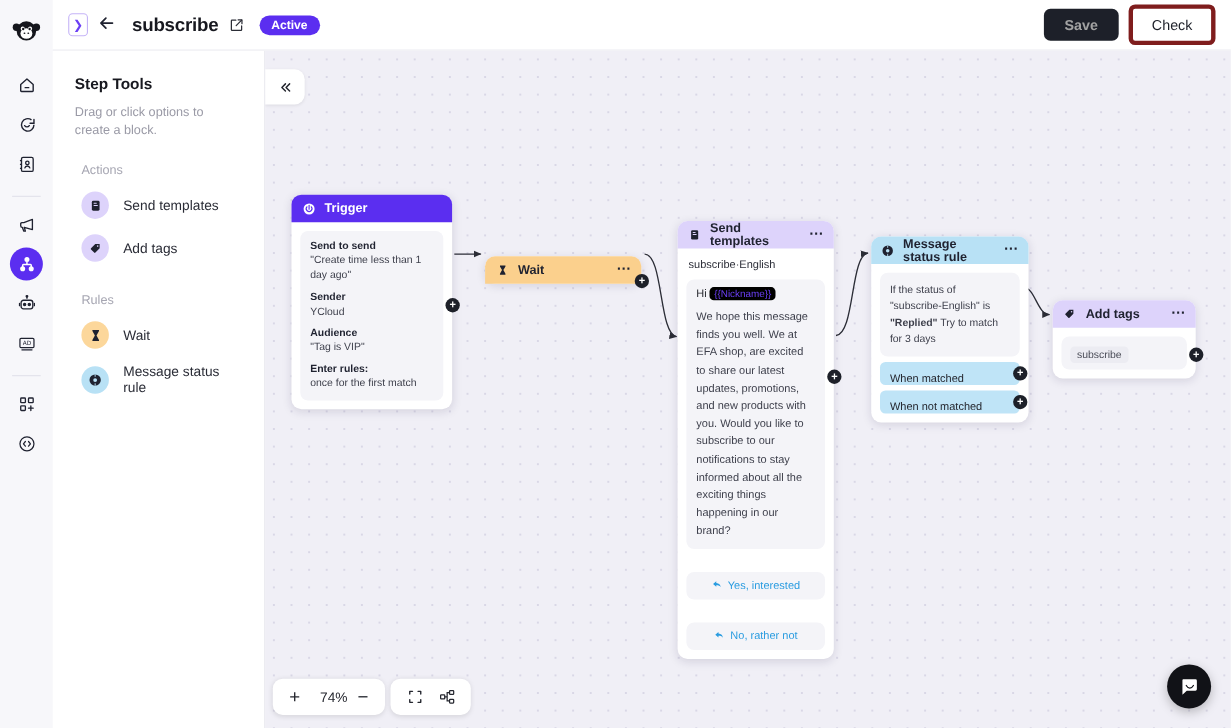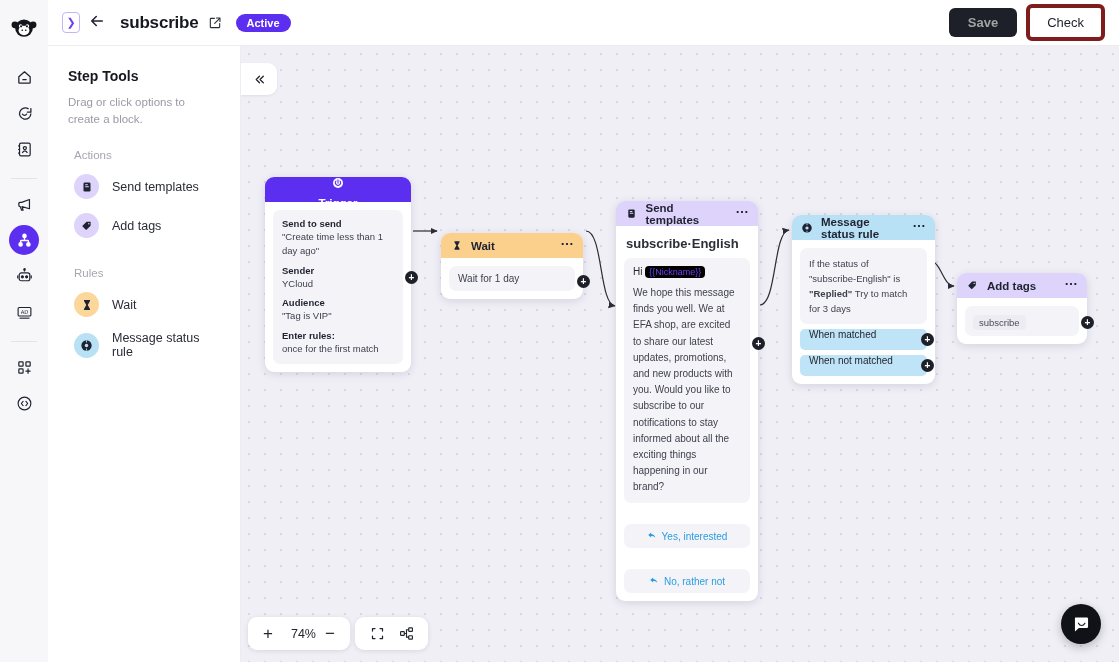--- a/index.html
+++ b/index.html
@@ -110,46 +110,46 @@
   .node-head .dots { margin-left: auto; font-size: 13px; letter-spacing: .5px; cursor: pointer; line-height: 0; padding-bottom:4px; }
   .hd-ic { width: 13px; height: 13px; display: flex; align-items: center; justify-content: center; }
   .node-body { padding: 8px; }
   .inner-card { background: #f4f4f8; border-radius: 7px; padding: 8px 9px; }
   .fld-label { font-size: 9.5px; font-weight: bold; color: #1f2230; margin-bottom: 1px; }
   .fld-val { font-size: 9.5px; color: #3d3f4b; line-height: 1.45; margin-bottom: 7px; }
   .fld-val:last-child { margin-bottom: 0; }
 
   
   #node-trigger { left: 24px; top: 131px; width: 146px; }
-  #node-trigger .node-head { background: #5b2ef0; color: #fff; flex-direction: column; }
+  #node-trigger .node-head { background: #5b2ef0; color: #fff; }
   #node-trigger .node-body { padding: 8px; }
 
   #node-wait { left: 200px; top: 187px; width: 142px; }
   #node-wait .node-head { background: #fbd08d; color: #1f2230; }
   .wait-row { background:#f4f4f8; border-radius:7px; padding:7px 9px; font-size:10px; color:#3d3f4b; }
 
   #node-send { left: 375px; top: 155px; width: 142px; }
   #node-send .node-head { background: #ddd3fb; color: #1f2230; }
-  .tmpl-name { font-size: 13px; color: #2c2e38; padding: 2px 2px 7px 2px; font-weight: bold; }
+  .tmpl-name { font-size: 10px; color: #2c2e38; padding: 2px 2px 7px 2px; }
   .bubble { background:#f4f4f8; border-radius:7px; padding: 8px 9px; }
   .bubble .greet { font-size: 10px; color: #26282f; }
   .chip-var { background:#000000; color:#6b3ff5; border-radius:4px; padding: 1px 4px; font-size: 9px; }
   .bubble p { font-size: 10px; color: #3d3f4b; line-height: 1.62; margin-top: 8px; }
   .reply-btn {
     margin-top: 21px; background:#f4f4f8; border-radius:7px; padding: 6px;
     text-align:center; font-size:10px; color:#2a9ce0; cursor:pointer;
     display:flex; align-items:center; justify-content:center; gap:5px;
   }
 
   #node-status { left: 551px; top: 169px; width: 143px; }
   #node-status .node-head { background: #b8e1f5; color: #1f2230; }
   .cond-card { background:#f4f4f8; border-radius:7px; padding: 8px 9px; font-size: 9.5px; color:#3d3f4b; line-height:1.58; }
   .branch {
     margin-top: 5px; background:#bfe4f7; border-radius: 5px; height: 21px;
-    display:flex; align-items:flex-start; padding: 0 9px; font-size:10px; color:#24262e;
+    display:flex; align-items:flex-end; padding: 0 9px; font-size:10px; color:#24262e;
     cursor: pointer; position: relative;
   }
 
   #node-addtags { left: 716px; top: 227px; width: 130px; }
   #node-addtags .node-head { background: #ddd3fb; color: #1f2230; }
   .tag-row { background:#f4f4f8; border-radius:7px; padding: 6px 8px; }
   .tag-chip { background:#ececf2; border-radius:4px; padding: 2px 6px; font-size: 9.5px; color:#4a4c57; display:inline-block; }
 
   
   .handle {
@@ -399,23 +399,20 @@
     <div class="node" id="node-wait">
       <div class="node-head">
         <span class="hd-ic">
           <svg width="10" height="11" viewBox="0 0 24 24" fill="#1f2230">
               <path d="M6 2h12v2l-4.5 8L18 20v2H6v-2l4.5-8L6 4z"></path>
             </svg>
         </span>
         <span>Wait</span>
         <span class="dots">⋯</span>
       </div>
-      <div class="node-body">
-        <div class="wait-row">Wait for 1 day</div>
-      </div>
       <div class="handle" style="right:-7px; top:63%;">+</div>
     </div>
 
     <div class="node" id="node-send">
       <div class="node-head">
         <span class="hd-ic">
           <svg width="11" height="11" viewBox="0 0 24 24" fill="#1f2230">
             <rect x="5" y="3" width="14" height="18" rx="2.5"></rect>
             <rect x="8" y="6.5" width="6" height="2" rx=".8" fill="#ddd3fb"></rect>
             <rect x="8" y="10.5" width="8" height="2" rx=".8" fill="#ddd3fb"></rect>

